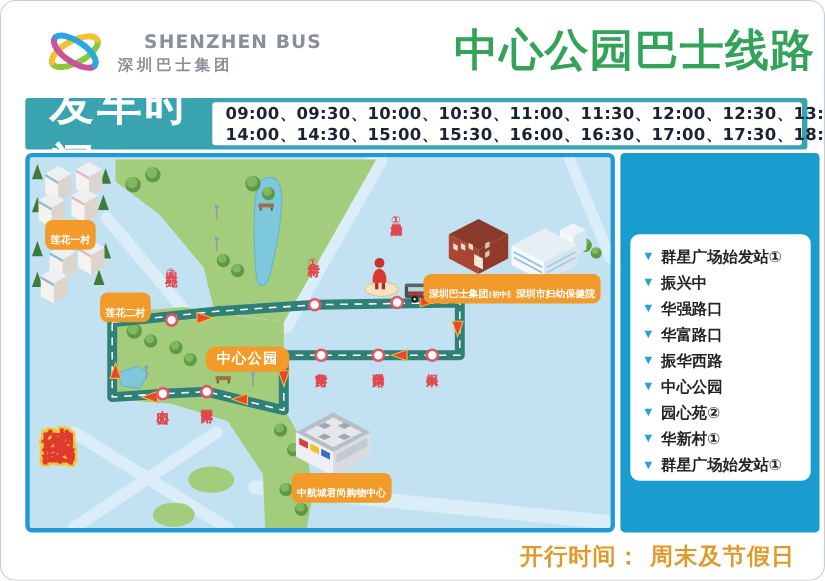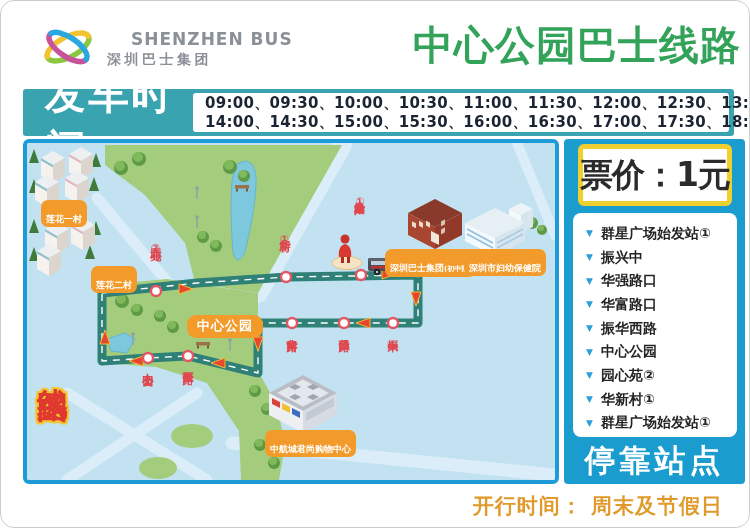--- a/index.html
+++ b/index.html
@@ -342,21 +342,20 @@
     <div class="vlabel" style="left:359px; top:187px;">振兴中</div>
     <div class="vlabel" style="left:310px; top:187px;">华强路口</div>
     <div class="vlabel" style="left:258px; top:187px;">华富路口</div>
     <div class="vlabel" style="left:154px; top:219px;">振华西路</div>
     <div class="vlabel" style="left:114px; top:221px;">中心公园</div>
 
     <div class="side-label" style="left:5px; top:220px;">线路图</div>
   </div>
 
   <aside class="sidebar">
-    <div class="fare-badge">票价：1元</div>
     <div class="stops-box">
       <div class="stop-item">
           <span class="stop-bullet">▼</span>
           <span class="stop-name">群星广场始发站①</span>
         </div>
       <div class="stop-item">
           <span class="stop-bullet">▼</span>
           <span class="stop-name">振兴中</span>
         </div>
       <div class="stop-item">
@@ -381,18 +380,17 @@
         </div>
       <div class="stop-item">
           <span class="stop-bullet">▼</span>
           <span class="stop-name">华新村①</span>
         </div>
       <div class="stop-item">
           <span class="stop-bullet">▼</span>
           <span class="stop-name">群星广场始发站①</span>
         </div>
     </div>
-    <div class="stops-title">停靠站点</div>
   </aside>
 
   <div class="footer-note">开行时间： 周末及节假日</div>
 
 </div>
 
 </body></html>

